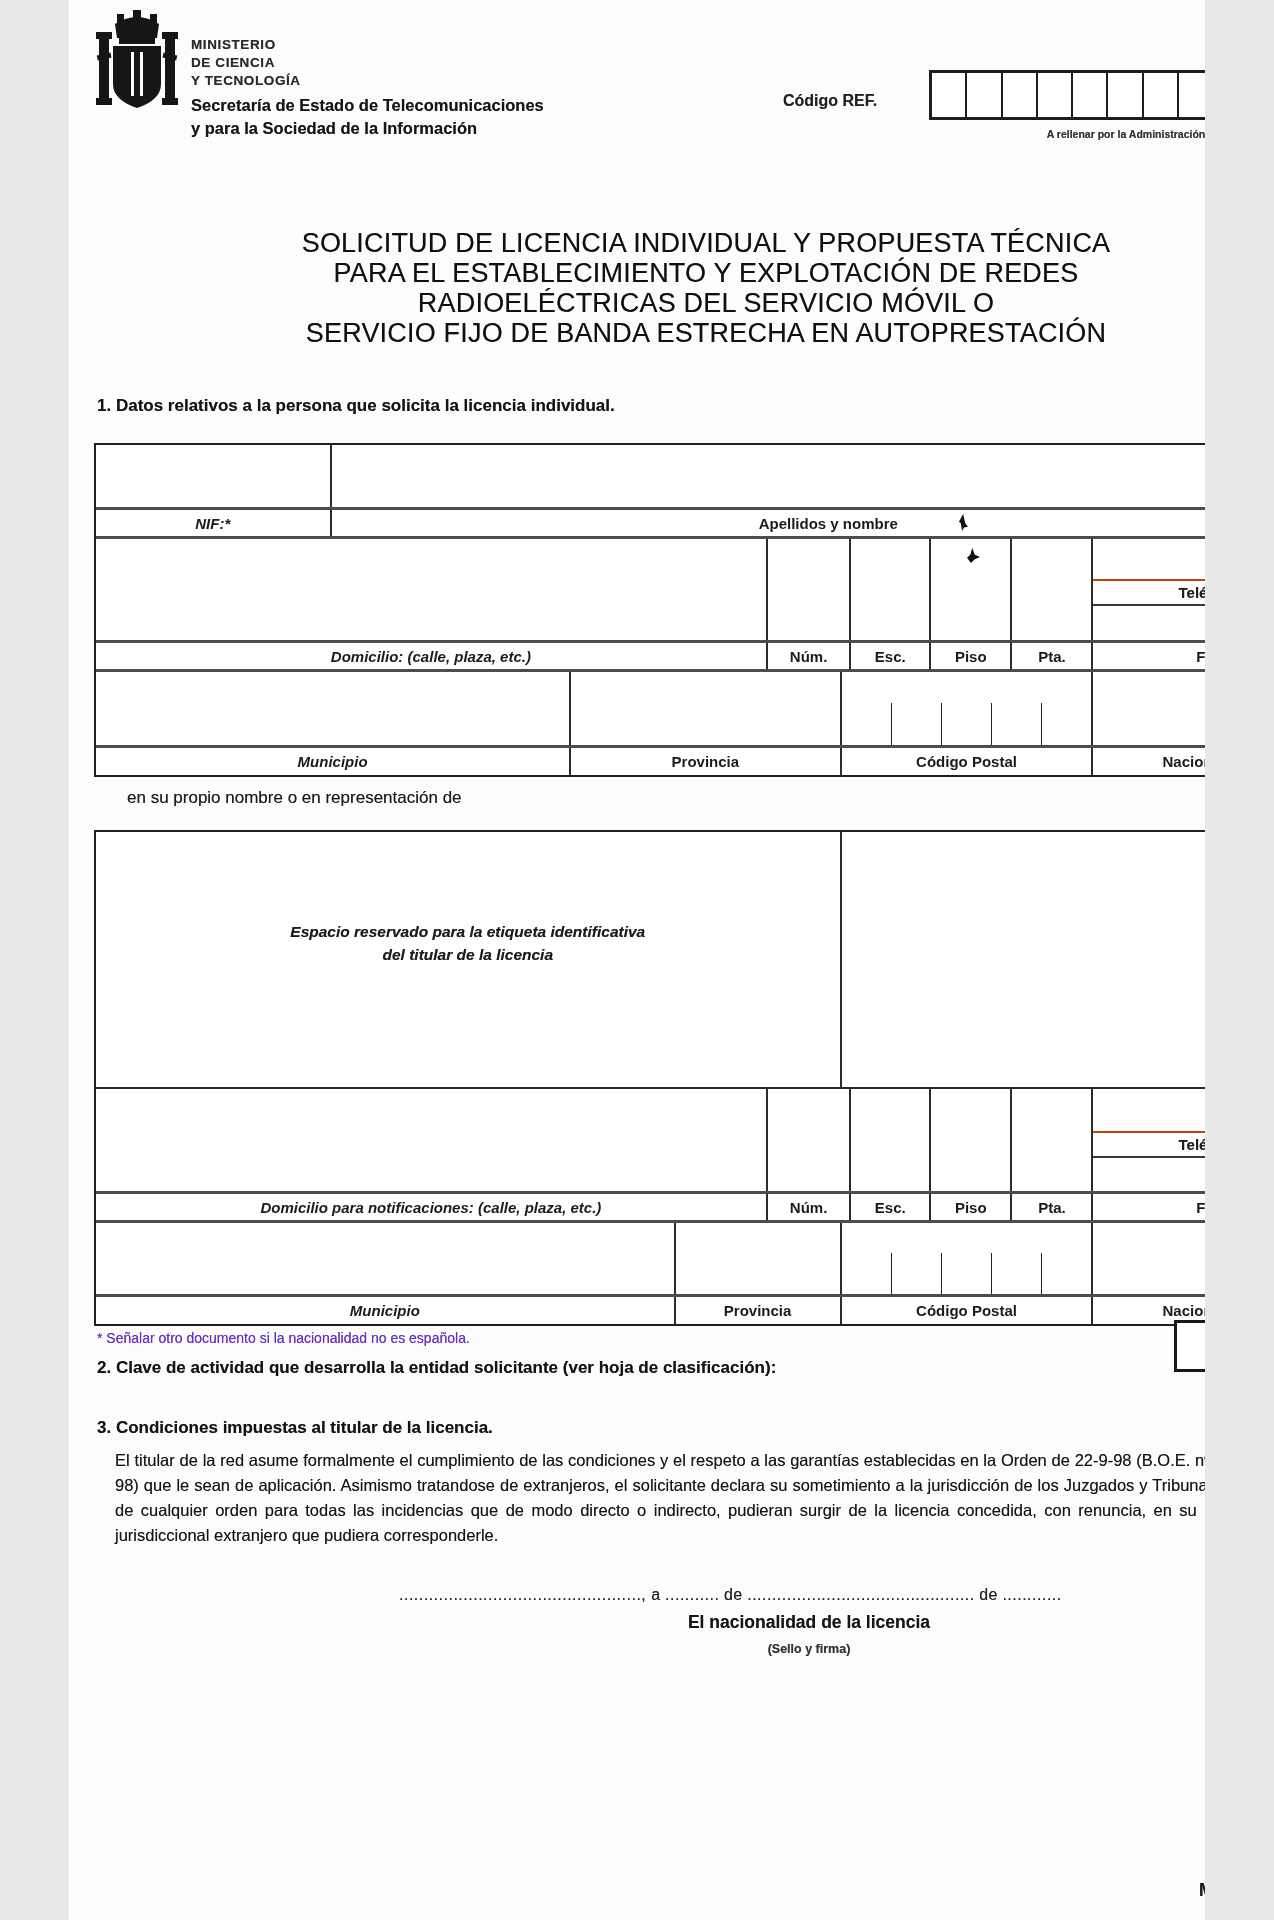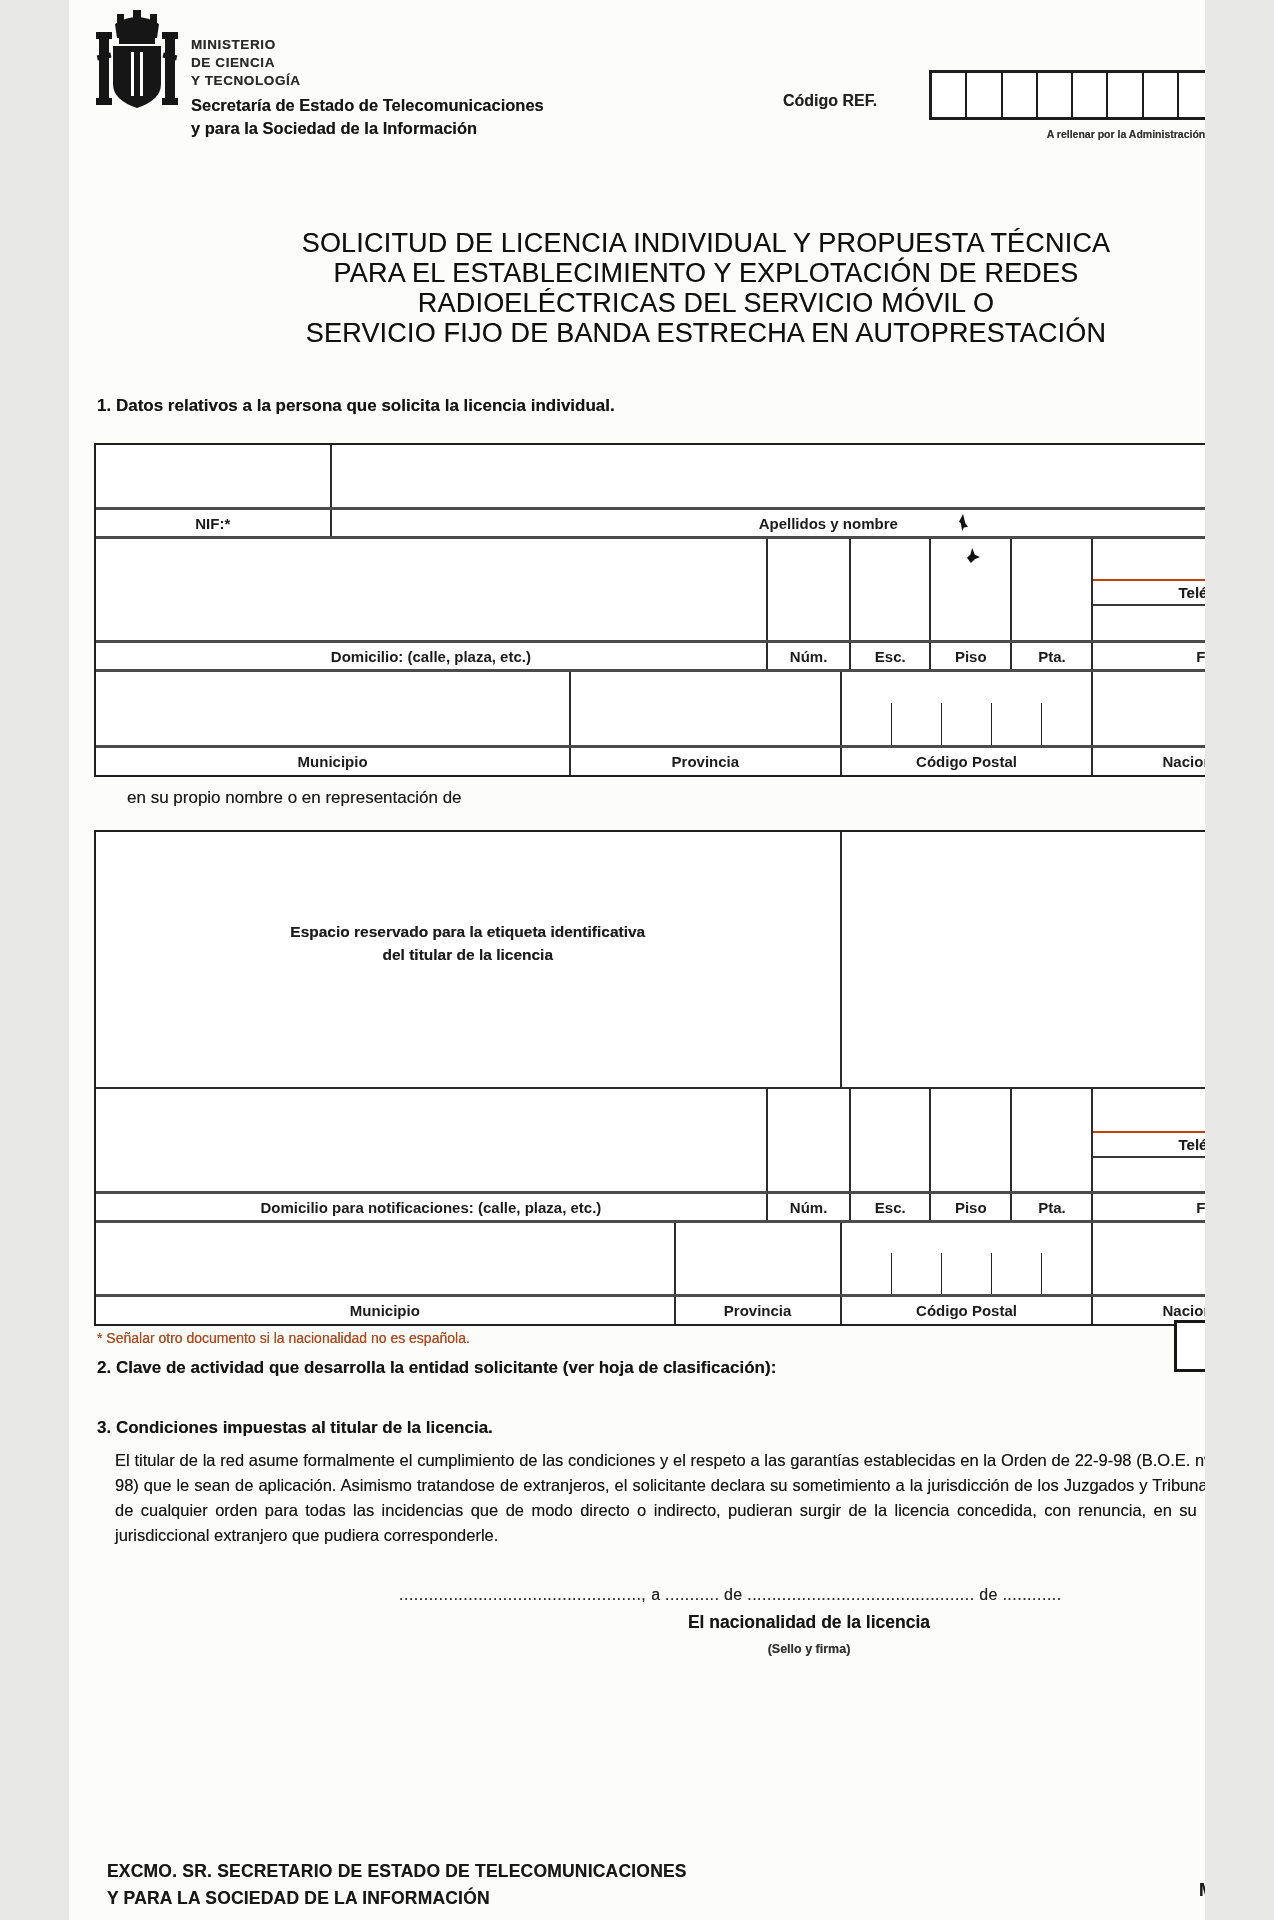--- a/index.html
+++ b/index.html
@@ -25,30 +25,30 @@
   .form-title{left:60px;top:228px;width:1154px;text-align:center;font-size:27px;font-weight:400;line-height:30px;letter-spacing:.2px;color:#101010;}
 
   .sec-heading{font-size:17px;font-weight:700;color:#141414;}
   .plain-line{font-size:17px;font-weight:400;color:#1a1a1a;}
 
   
   .ftable{left:25px;width:1233px;border:2.5px solid #1f1f1f;background:#fff;}
   .frow{display:flex;width:100%;border-top:2px solid #2c2c2c;}
   .frow:first-child{border-top:none;}
   .fcell{border-left:2px solid #2c2c2c;position:relative;}
-  .fcell:first-child{border-left:none;}
+  .fcell:first-child{border-left:none;font-style:italic;}
   .lblrow{border-top:3px solid #4c4c4c;}
   .lbl{display:flex;align-items:center;justify-content:center;font-size:15px;font-weight:700;color:#1b1b1b;}
   .telband{position:absolute;left:0;right:0;display:flex;align-items:center;justify-content:center;
            border-top:2px solid #c2410c;border-bottom:2px solid #3a3a3a;font-size:15px;font-weight:700;}
   .ticks{position:absolute;left:0;right:0;bottom:0;top:42%;display:flex;}
   .ticks i{flex:1;border-right:1.5px solid #222;}
   .ticks i:last-child{border-right:none;}
 
-  .footnote{font-size:14px;font-weight:400;color:#c2410c;text-align:right;}
+  .footnote{font-size:14px;font-weight:400;color:#6d28d9;text-align:right;}
   .clave-grid{left:1105px;top:1320px;width:150px;height:52px;display:flex;border:3px solid #171717;background:#fff;}
   .clave-grid .gcell{flex:1;border-right:2.5px solid #171717;}
   .clave-grid .gcell:last-child{border-right:none;}
 
   .paragraph{left:46px;top:1448px;width:1194px;font-size:16.5px;line-height:25px;text-align:justify;color:#151515;}
 
   .dateline{left:330px;top:1586px;width:880px;font-size:16px;color:#222;white-space:nowrap;}
   .dateline span{letter-spacing:.5px;}
   .sig1{left:420px;top:1612px;width:640px;text-align:center;font-size:17.5px;font-weight:700;color:#161616;}
   .sig2{left:420px;top:1642px;width:640px;text-align:center;font-size:12.5px;font-weight:700;color:#333;}
@@ -245,23 +245,19 @@
     <span>.................................................</span><span>, a</span>
     <span>...........</span>
     <span>de</span>
     <span>..............................................</span>
     <span>de</span>
     <span>............</span>
   </div>
   <div class="abs sig1 txt">El nacionalidad de la licencia</div>
   <div class="abs sig2 txt">(Sello y firma)</div>
 
-  <div class="abs footer-left txt">
-    <div>EXCMO. SR. SECRETARIO DE ESTADO DE TELECOMUNICACIONES</div>
-    <div>Y PARA LA SOCIEDAD DE LA INFORMACIÓN</div>
-  </div>
   <div class="abs footer-city txt">MADRID</div>
 
   <div class="ink m1"></div>
   <div class="ink m2"></div>
   <div class="ink m3"></div>
 
 </div>
 
 </body></html>

